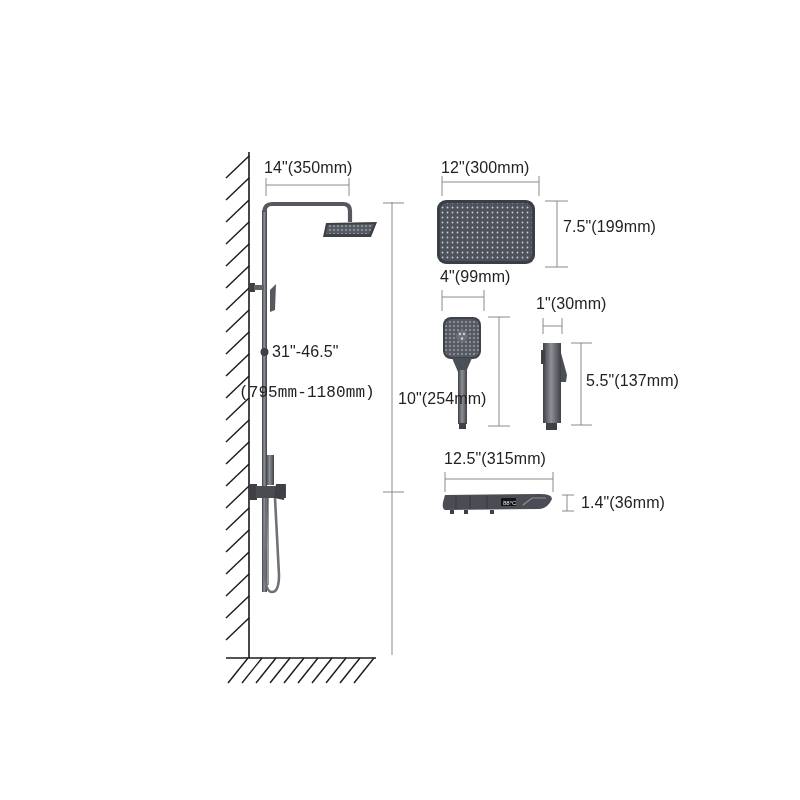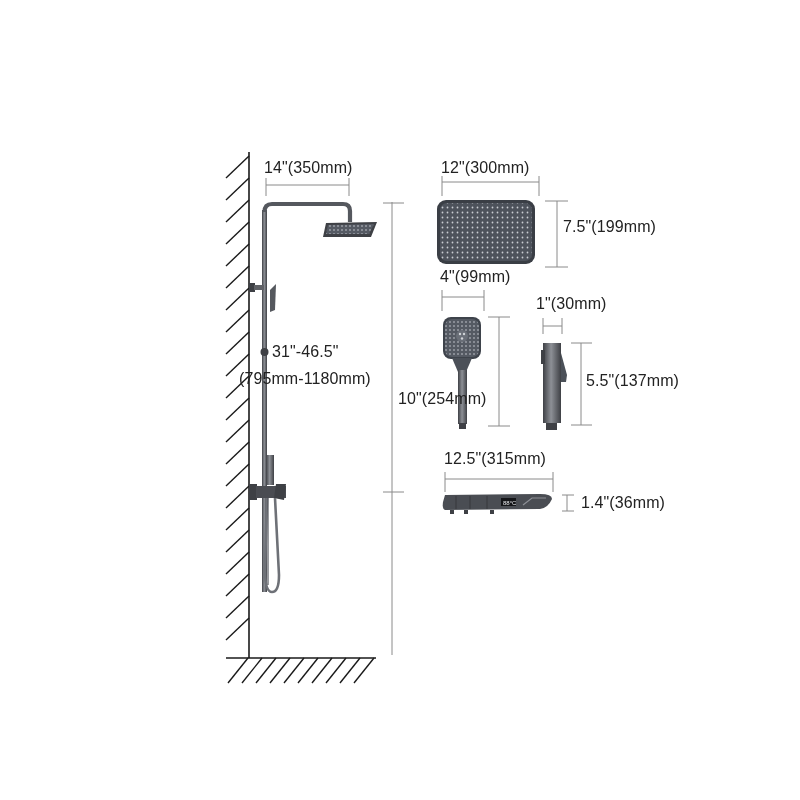--- a/index.html
+++ b/index.html
@@ -189,21 +189,21 @@
     <g stroke="#8a8a8a" stroke-width="1">
       <line x1="567" y1="495" x2="567" y2="511"></line>
       <line x1="562" y1="495" x2="574" y2="495"></line>
       <line x1="562" y1="511" x2="574" y2="511"></line>
     </g>
   </svg>
 
   
   <div class="lbl" style="left:264px;top:159px;">14"(350mm)</div>
   <div class="lbl" style="left:272px;top:343px;">31"-46.5"</div>
-  <div class="lbl" style="left:239px;top:370px;">(795mm-1180mm)</div>
+  <div class="lbl" style="left:239px;top:384px;font-family:Liberation Mono, monospace;">(795mm-1180mm)</div>
 
   <div class="lbl" style="left:441px;top:159px;">12"(300mm)</div>
   <div class="lbl" style="left:563px;top:218px;">7.5"(199mm)</div>
 
   <div class="lbl" style="left:440px;top:268px;">4"(99mm)</div>
   <div class="lbl" style="left:398px;top:390px;">10"(254mm)</div>
 
   <div class="lbl" style="left:536px;top:295px;">1"(30mm)</div>
   <div class="lbl" style="left:586px;top:372px;">5.5"(137mm)</div>
 

